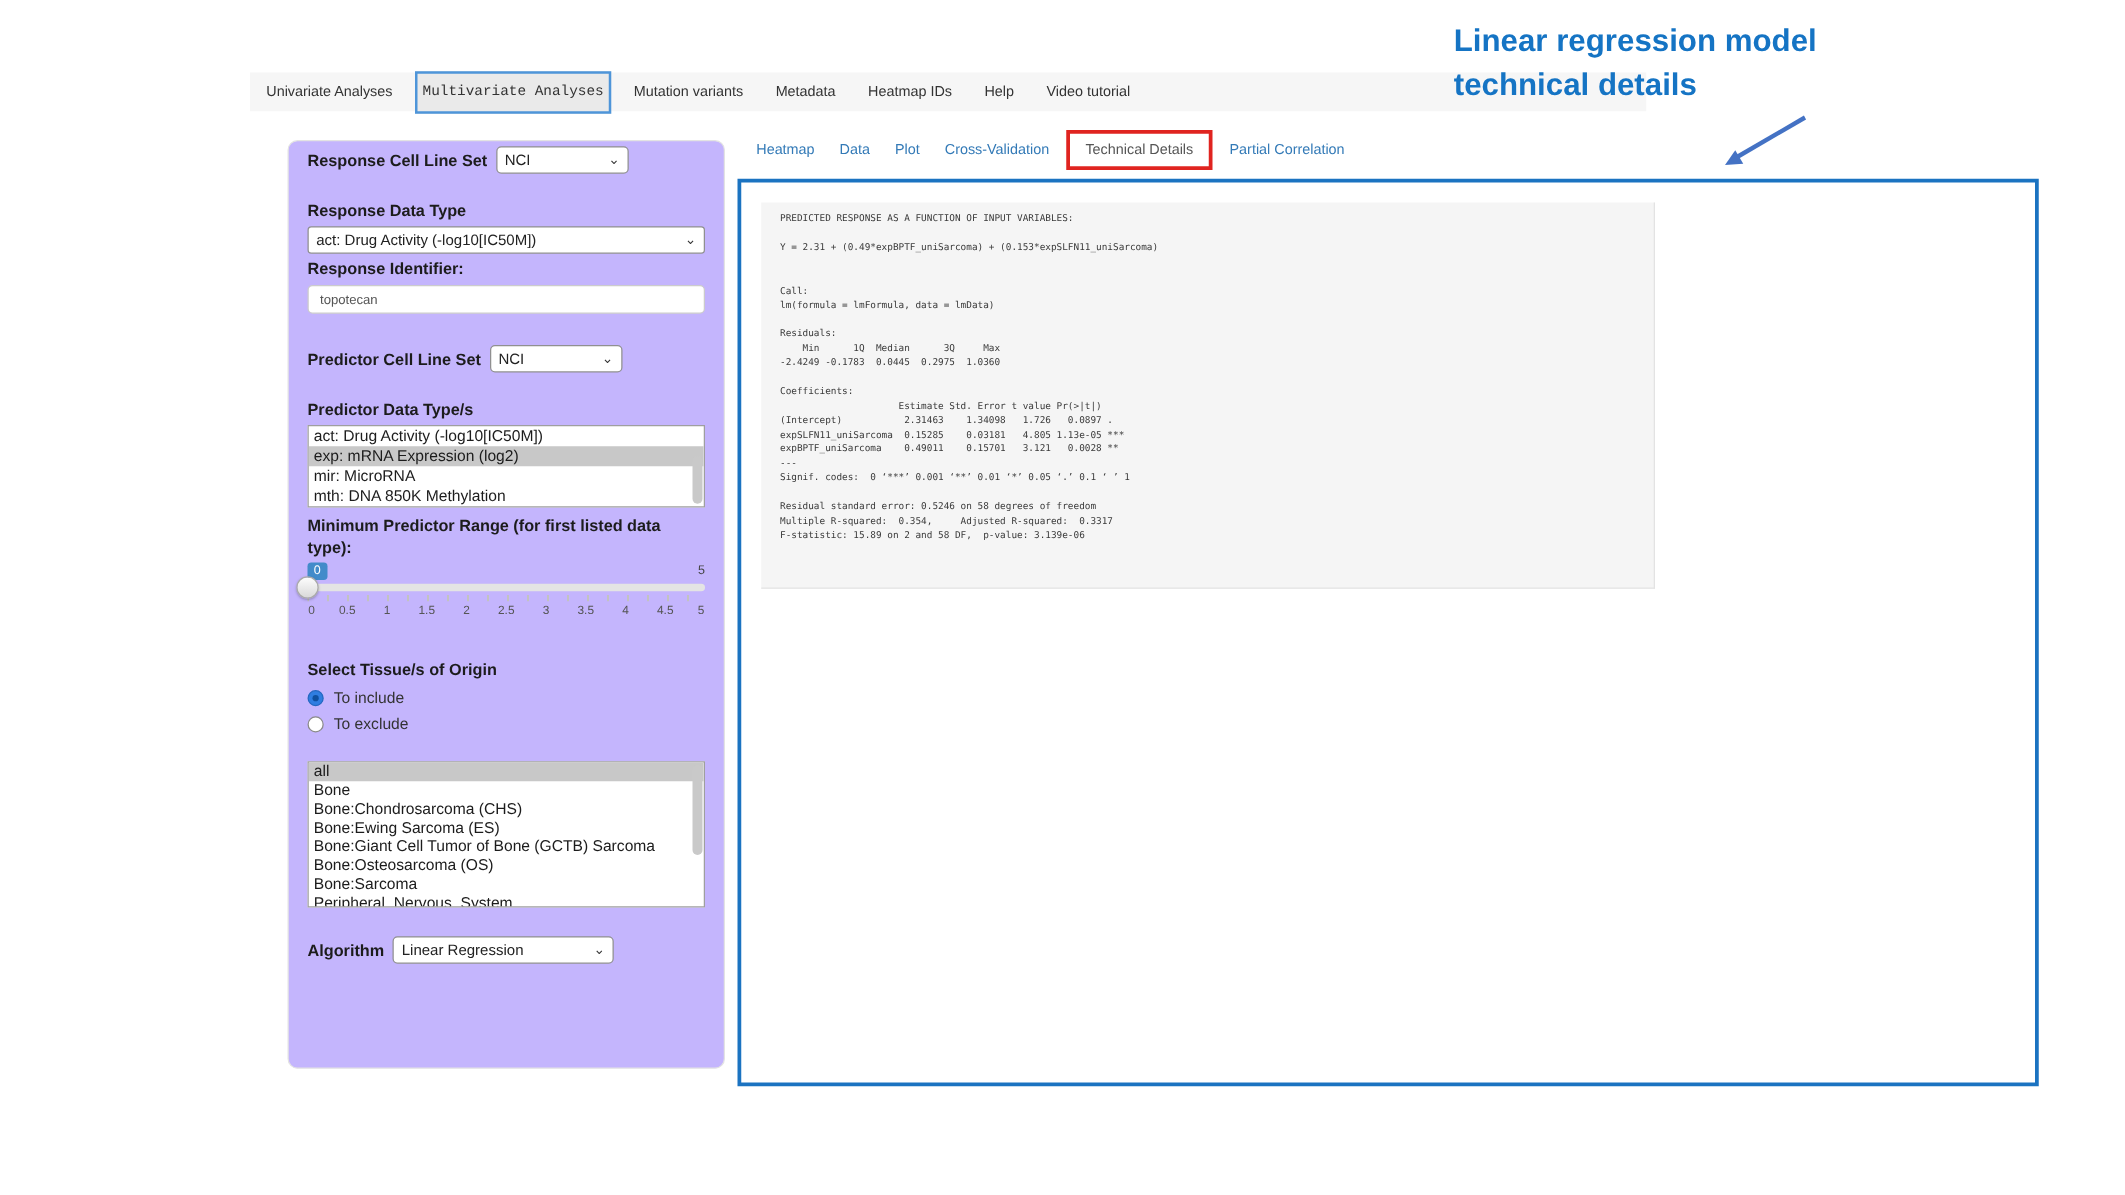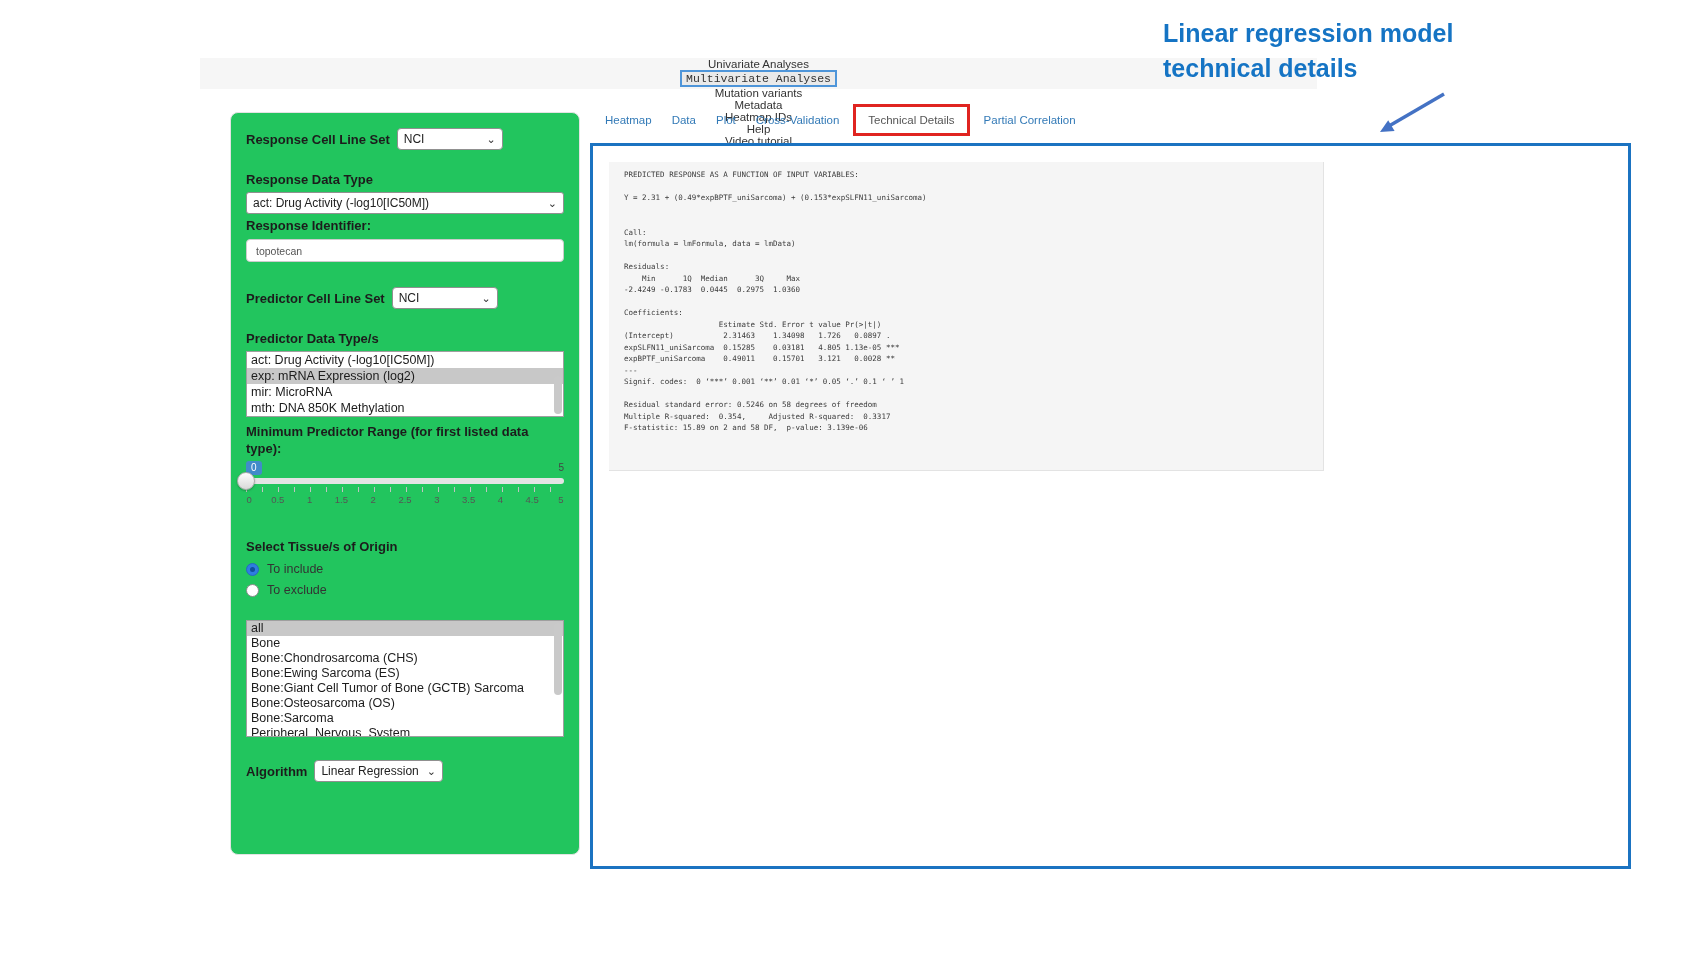--- a/index.html
+++ b/index.html
@@ -6,39 +6,39 @@
   html,body { margin:0; padding:0; }
   body {
     width:1700px; height:956px; position:relative; overflow:hidden;
     background:#ffffff; font-family:"Liberation Sans", sans-serif; color:#222;
   }
 
   
   .navbar {
     position:absolute; left:200px; top:58px; width:1117px; height:31px;
     background:#f6f6f6; display:flex; align-items:center;
-    font-size:11.5px; color:#333;flex-direction:column;
+    font-size:11.5px; color:#333;
   }
   .nav-item { padding:0 13px; height:31px; display:flex; align-items:center; cursor:default; white-space:nowrap; }
   .nav-item.active {
     border:2px solid #4e95d9; background:#eaeaea; height:34px; padding:0 4px; margin:0 5px;font-family:Liberation Mono, monospace;
   }
 
   
   .annotation {
     position:absolute; left:1163px; top:16px; width:420px;
     font-size:25px; font-weight:bold; color:#1574c4; line-height:35px;
   }
   .arrow-svg { position:absolute; left:1372px; top:88px; }
 
   
   .sidebar {
     position:absolute; left:230px; top:112px; width:350px; height:743px;
-    background:#22c55e; border:1px solid #e3e3e3; border-radius:8px;
-    padding:13px 15px; font-size:13px;
+    background:#c4b5fd; border:1px solid #e3e3e3; border-radius:8px;
+    padding:2px 15px; font-size:13px;
   }
   .lbl { font-weight:bold; color:#1c1c1c; line-height:17px; }
   .row-inline { display:flex; align-items:center; }
   .fselect {
     display:inline-flex; align-items:center; justify-content:space-between;
     background:#fff; border:1px solid #909090; border-radius:4px;
     height:22px; padding:0 6px; font-size:12px; color:#222; white-space:nowrap;
   }
   .fselect .chev { margin-left:8px; font-size:11px; color:#333; line-height:10px; }
   .tinput {
@@ -206,21 +206,21 @@
     <div class="lopt t">Bone:Ewing Sarcoma (ES)</div>
     <div class="lopt t">Bone:Giant Cell Tumor of Bone (GCTB) Sarcoma</div>
     <div class="lopt t">Bone:Osteosarcoma (OS)</div>
     <div class="lopt t">Bone:Sarcoma</div>
     <div class="lopt t">Peripheral_Nervous_System</div>
     <div class="sbthumb" style="top:2px; height:72px;"></div>
   </div>
 
   <div class="row-inline" style="margin-top:23px;">
     <span class="lbl">Algorithm</span>
-    <span class="fselect" style="margin-left:7px;">
+    <span class="fselect" style="margin-left:7px;gap:48px;">
       <span>Linear Regression</span>
       <span class="chev">⌄</span>
     </span>
   </div>
 </div>
 
 <div class="tabs">
   <div class="tab">Heatmap</div>
   <div class="tab">Data</div>
   <div class="tab">Plot</div>

